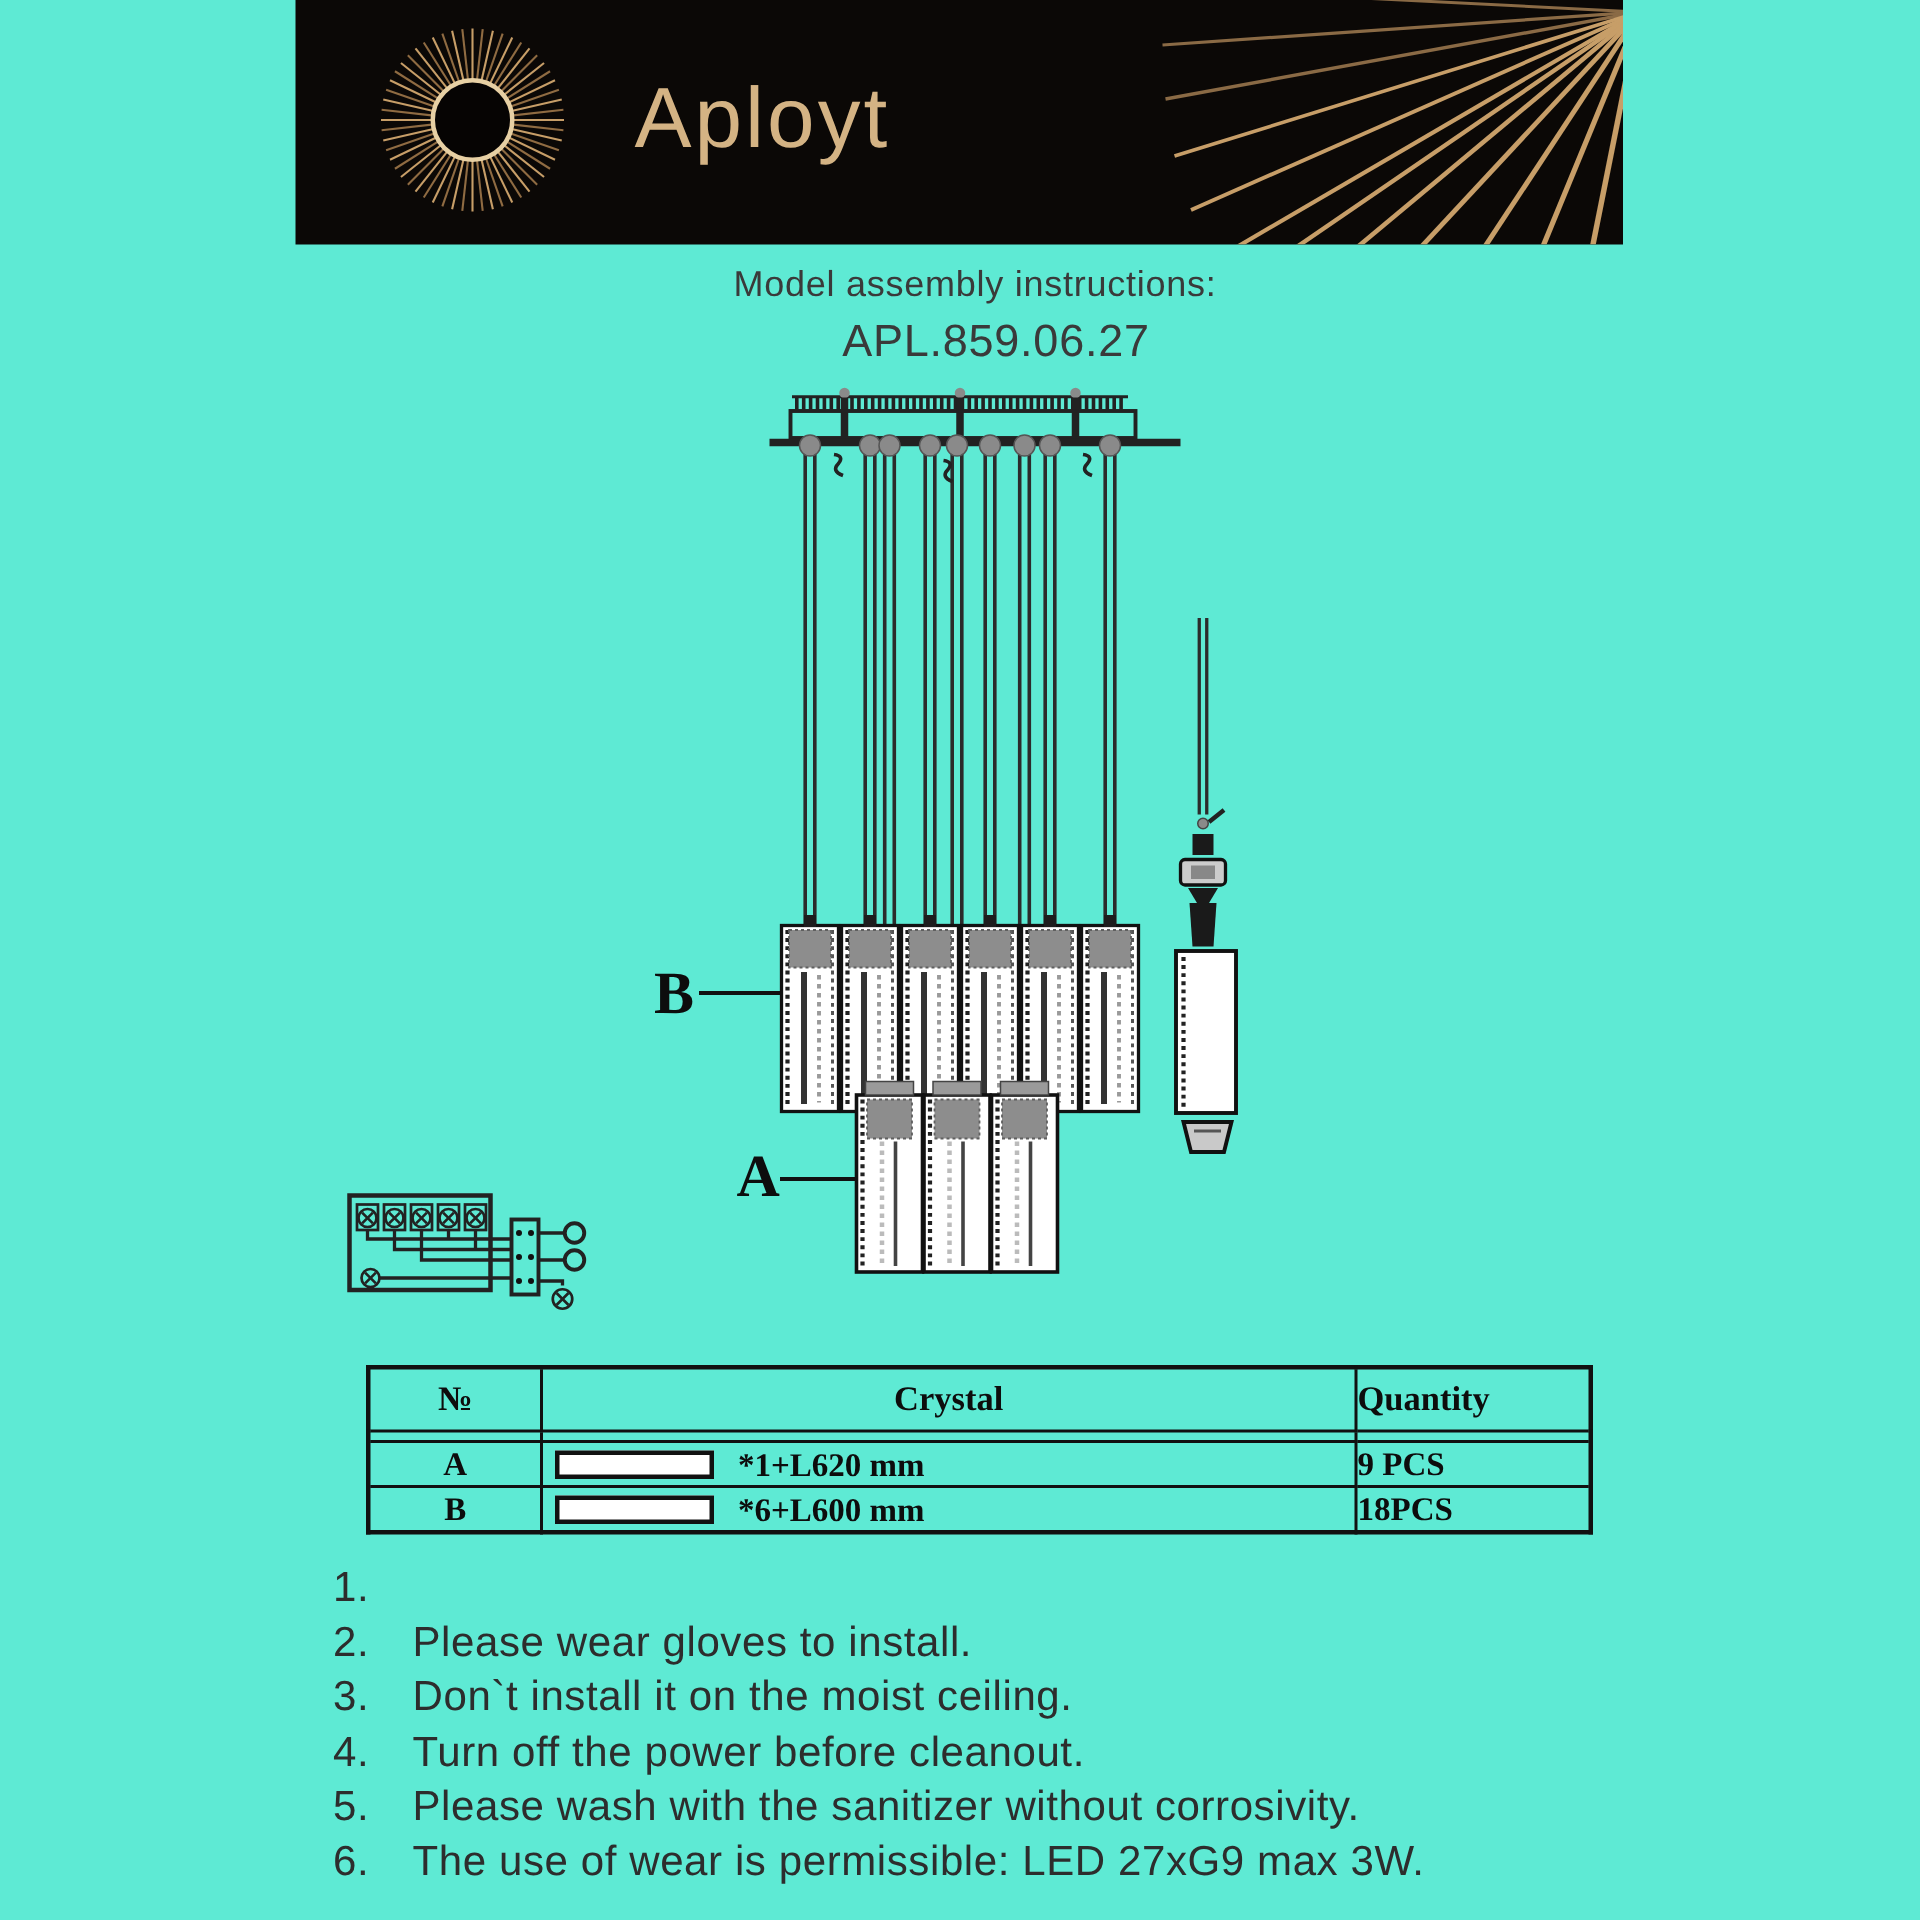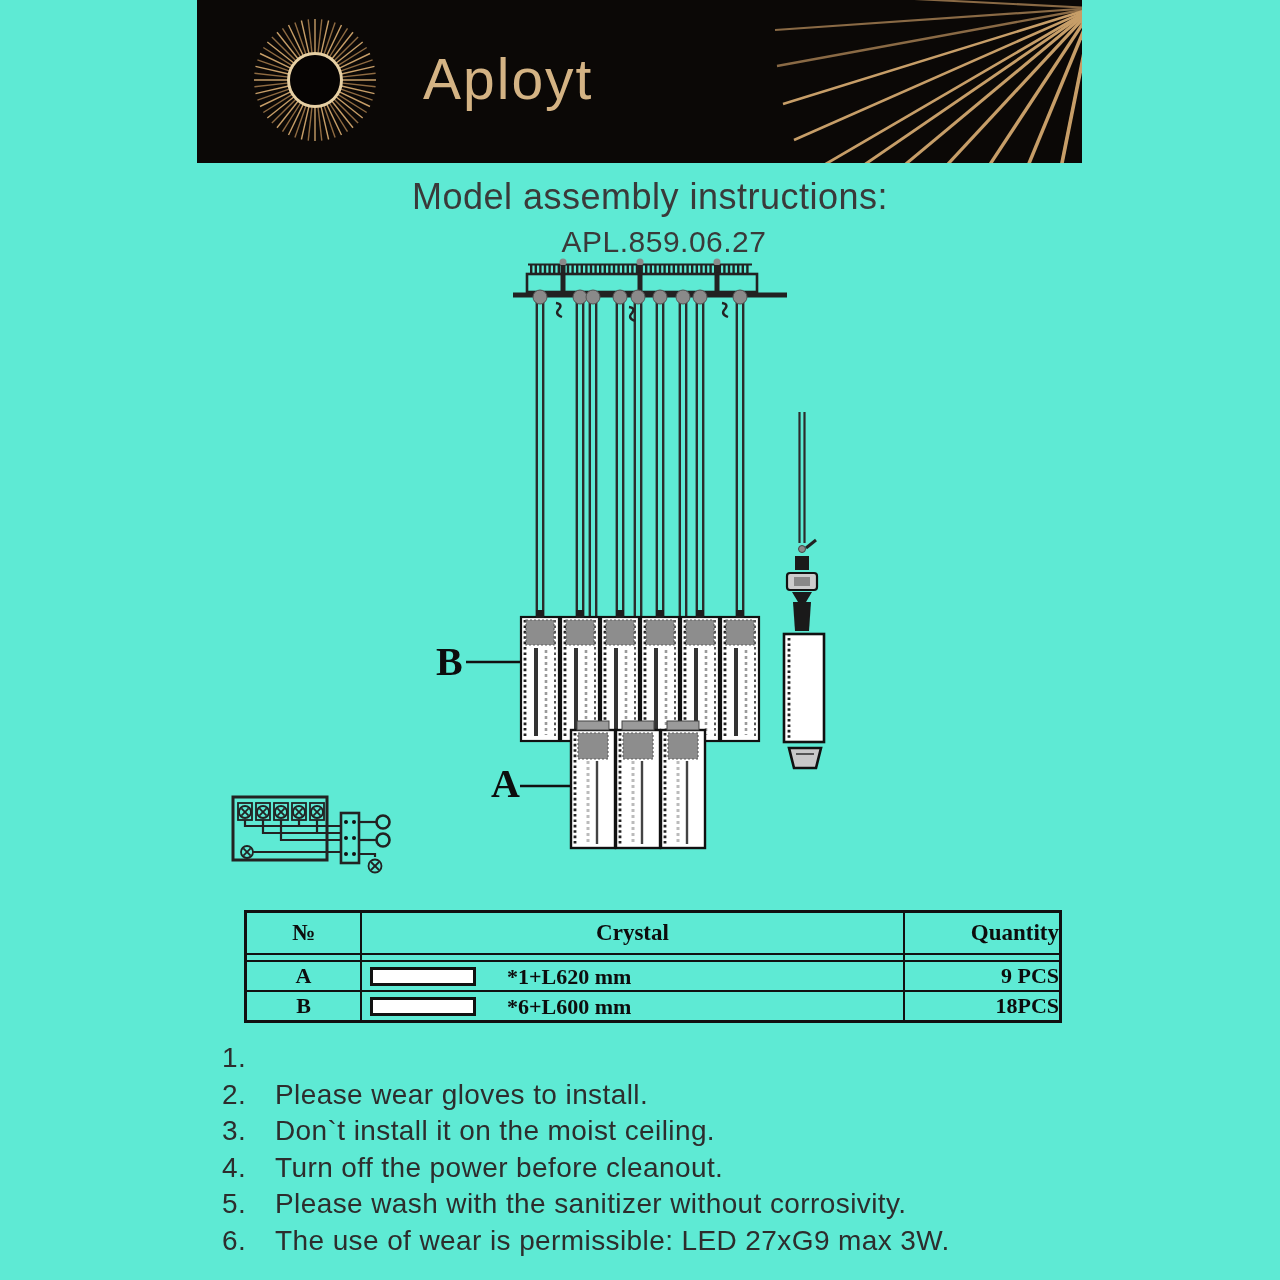--- a/index.html
+++ b/index.html
@@ -5,42 +5,42 @@
   html,body{margin:0;padding:0;background:#fff;}
   .page{position:relative;width:1280px;height:1280px;background:#5eead4;overflow:hidden;
         font-family:"Liberation Sans",sans-serif;}
   
   .banner{position:absolute;left:197px;top:0;width:885px;height:163px;background:#0b0806;overflow:hidden;}
   .banner svg{position:absolute;left:0;top:0;}
   .brand-name{position:absolute;left:226px;top:50%;transform:translateY(-55%);
       color:#d4b384;font-size:57px;letter-spacing:2px;font-weight:400;}
   
   .title-block{position:absolute;left:0;top:176px;width:1280px;text-align:center;color:#3a3a3a;}
-  .title-line1{font-size:36px;letter-spacing:.5px;padding-left:20px;}
+  .title-line1{font-size:24px;letter-spacing:.5px;padding-left:20px;}
   .title-line2{font-size:30px;letter-spacing:.5px;margin-top:7px;padding-left:48px;}
   
   .part-label{position:absolute;font-family:"Liberation Serif",serif;font-weight:bold;
       font-size:40px;color:#0d0d0d;line-height:1;}
   .label-b{left:436px;top:642px;}
   .label-a{left:491px;top:764px;}
   
   .crystal-table{position:absolute;left:244px;top:910px;border-collapse:collapse;
       font-family:"Liberation Serif",serif;font-weight:bold;color:#0d0d0d;}
   .crystal-table td,.crystal-table th{border:2px solid #111;padding:0;}
   .crystal-table{border:3px solid #111;}
   .crystal-table th{font-size:23px;height:40px;}
   .col-no{width:113px;text-align:center;}
   .col-crystal{width:541px;}
-  .col-qty{width:154px;text-align:right;}
+  .col-qty{width:154px;text-align:left;}
   .spacer-row td{height:5px;border-top:2px solid #111;border-bottom:2px solid #111;}
   .data-row td{height:27px;font-size:22px;}
   .crystal-cell{padding-left:8px !important;}
   .crystal-icon{display:inline-block;width:100px;height:13px;border:3px solid #111;
       vertical-align:middle;margin-right:16px;background:#fff;}
-  .crystal-text{vertical-align:middle;font-size:22px;margin-left:15px;}
+  .crystal-text{vertical-align:middle;font-size:22px;}
   
   .instructions{position:absolute;left:222px;top:1042px;width:880px;color:#2d2d2d;}
   .instr-item{display:flex;align-items:baseline;height:36.6px;font-size:28px;letter-spacing:.4px;}
   .instr-num{width:53px;flex:none;}
   .instr-text{white-space:nowrap;}
   
   .chandelier-svg{position:absolute;left:420px;top:255px;}
   .wiring-svg{position:absolute;left:225px;top:790px;}
 </style>
 </head>

